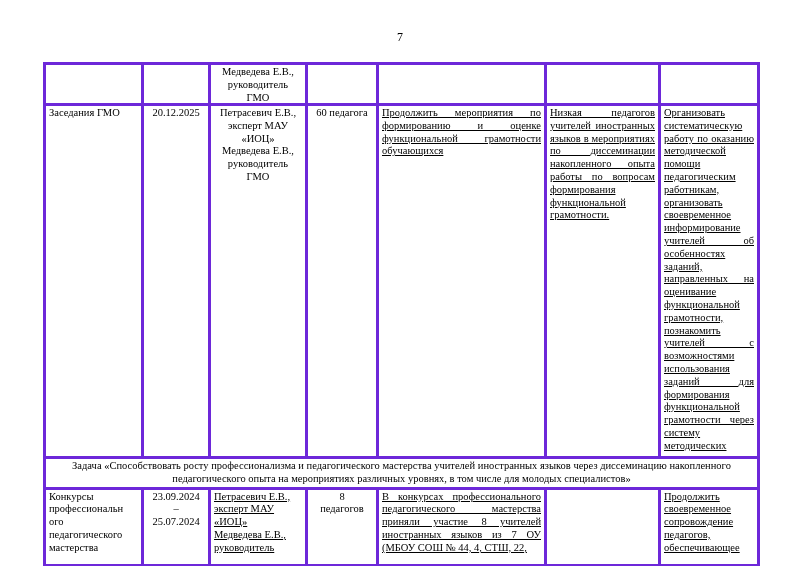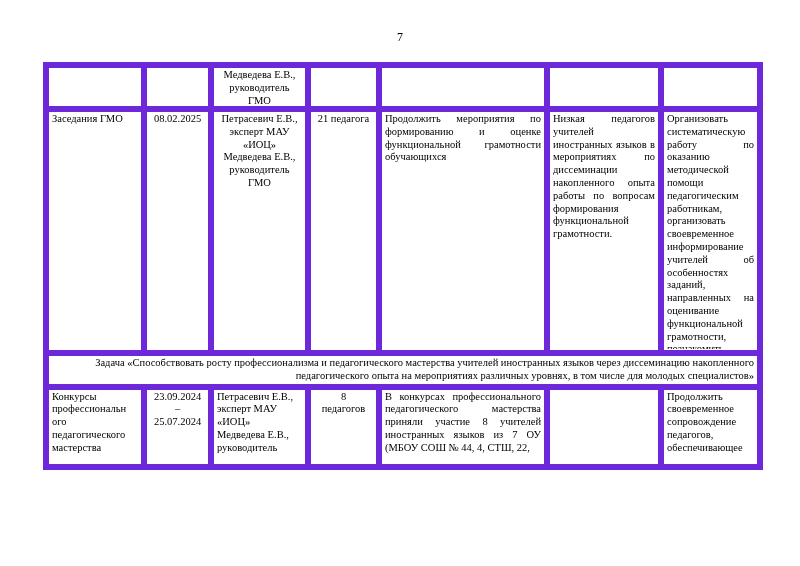--- a/index.html
+++ b/index.html
@@ -27,35 +27,35 @@
   }
   table.doc-table {
     position: absolute;
     left: 43px;
     top: 62px;
     width: 714px;
     border-collapse: collapse;
     table-layout: fixed;
   }
   table.doc-table td {
-    border: 6px solid #6d28d9;
+    border: 3px solid #6d28d9;
     vertical-align: top;
     padding: 1px 3px;
     font-size: 10.5px;
     line-height: 12.8px;
     overflow: hidden;
   }
   .clip { overflow: hidden; }
   .clip-r1 { height: 36px; }
-  .clip-r2 { height: 236px; }
+  .clip-r2 { height: 348px; }
   .clip-r4 { height: 72px; }
   .c   { text-align: center; }
-  .j   { text-align: justify; }
+  .j   { text-align: justify; text-decoration: underline; }
   .pre { white-space: pre-line; }
-  .task-cell { text-align: right; }
+  .task-cell { text-align: center; }
 </style>
 </head>
 <body>
 
 <div class="page">
 
   <div class="page-number">7</div>
 
   <table class="doc-table">
     <colgroup>
@@ -93,32 +93,32 @@
       <td>
             <div class="clip clip-r1"></div>
           </td>
     </tr>
 
     <tr>
       <td>
         <div class="clip clip-r2">Заседания ГМО</div>
       </td>
       <td>
-        <div class="clip clip-r2 c">08.02.2025</div>
+        <div class="clip clip-r2 c">20.12.2025</div>
       </td>
       <td>
         <div class="clip clip-r2 c pre">Петрасевич Е.В.,
 эксперт МАУ
 «ИОЦ»
 Медведева Е.В.,
 руководитель
 ГМО</div>
       </td>
       <td>
-        <div class="clip clip-r2 c">21 педагога</div>
+        <div class="clip clip-r2 c">60 педагога</div>
       </td>
       <td>
         <div class="clip clip-r2 j">Продолжить мероприятия по формированию и оценке функциональной грамотности обучающихся</div>
       </td>
       <td>
         <div class="clip clip-r2 j">Низкая педагогов учителей иностранных языков в мероприятиях по диссеминации накопленного опыта работы по вопросам формирования функциональной грамотности.</div>
       </td>
       <td>
         <div class="clip clip-r2 j">Организовать систематическую работу по оказанию методической помощи педагогическим работникам, организовать своевременное информирование учителей об особенностях заданий, направленных на оценивание функциональной грамотности, познакомить учителей с возможностями использования заданий для формирования функциональной грамотности через систему методических семинаров.</div>
       </td>

